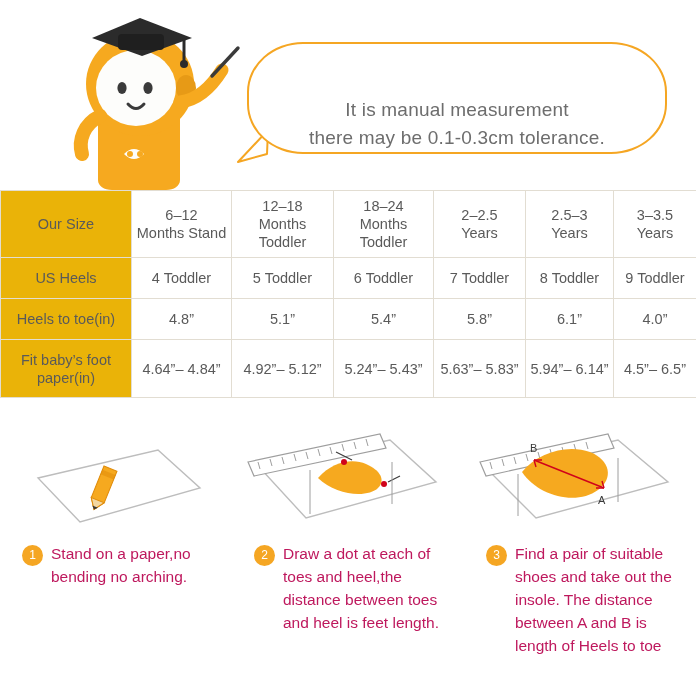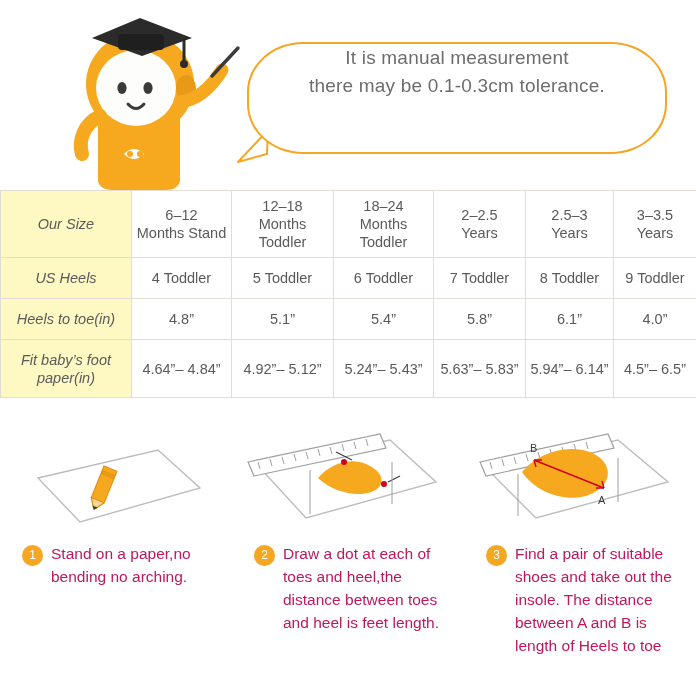--- a/index.html
+++ b/index.html
@@ -36,21 +36,21 @@
     left: 247px;
     top: 42px;
     width: 420px;
     height: 112px;
     border: 2px solid #f5a623;
     border-radius: 56px / 50px;
     background: #ffffff;
     display: flex;
     flex-direction: column;
     align-items: center;
-    justify-content: flex-start;
+    justify-content: flex-end;
   }
   .bubble-line {
     font-size: 19px;
     color: #6d6d6d;
     line-height: 28px;
     letter-spacing: .2px;
     white-space: nowrap;
   }
   
   .bubble-tail {
@@ -78,28 +78,27 @@
     font-size: 14.5px;
     color: #5a5a5a;
     padding: 6px 2px;
     height: 41px;
     line-height: 18px;
   }
   table.size-table tr.row-head td { height: 62px; }
   table.size-table tr.row-last td { height: 58px; }
 
   td.rowlabel {
-    background: #fef9c3;
+    background: #eab308;
     color: #6a6a6a;
     font-size: 15px;
     text-align: center;
     width: 131px;
     padding-left: 4px;
     padding-right: 4px;
-    font-style: italic;
   }
   td.cell-2line { line-height: 19px; }
 
   
   .steps {
     display: flex;
     width: 696px;
     padding: 20px 0 0 0;
   }
   .step {

